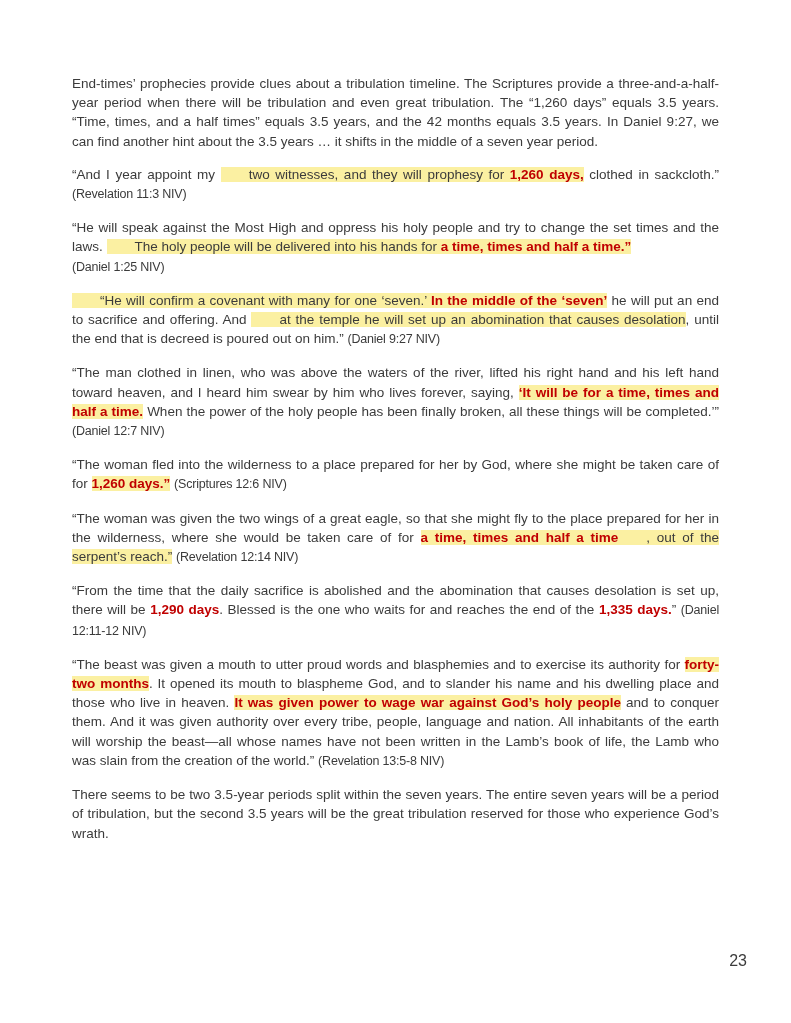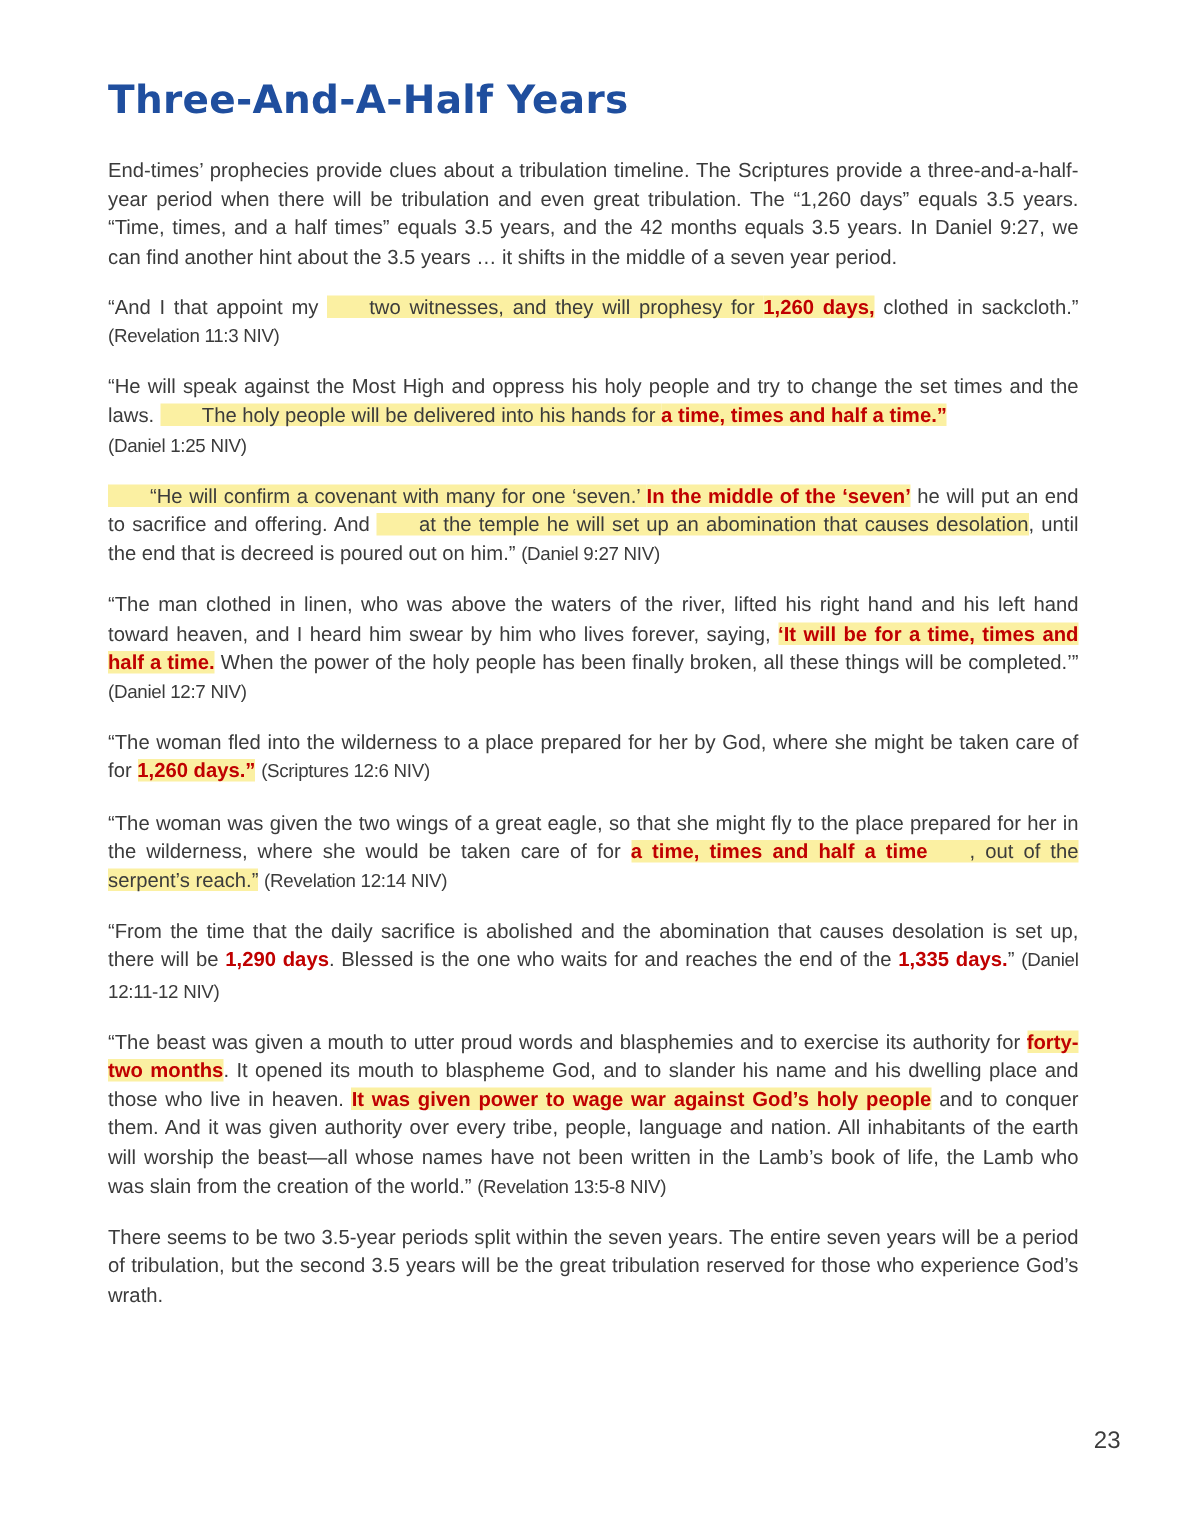--- a/index.html
+++ b/index.html
@@ -55,26 +55,25 @@
     right:44px;
     top:952px;
     font-size:16px;
     color:var(--body);
   }
 </style>
 </head>
 <body>
 
 <div class="page">
-  <h1 class="title">Three-And-A-Half Years</h1>
   <div class="subtitle">
   </div>
   <div class="doc-body" id="doc-body">
       <p class="para"><span class="run-n">End-times’ prophecies provide clues about a tribulation timeline. The Scriptures provide a three-and-a-half-year period when there will be tribulation and even great tribulation. The “1,260 days” equals 3.5 years. “Time, times, and a half times” equals 3.5 years, and the 42 months equals 3.5 years. In Daniel 9:27, we can find another hint about the 3.5 years … it shifts in the middle of a seven year period.</span></p>
-      <p class="para"><span class="run-n">“And I that appoint my </span><span class="run-h">two witnesses, and they will prophesy for </span><span class="run-hr">1,260 days,</span><span class="run-n"> clothed in sackcloth.” </span><span class="run-c">(Revelation 11:3 NIV)</span></p>
+      <p class="para"><span class="run-n">“And I year appoint my </span><span class="run-h">two witnesses, and they will prophesy for </span><span class="run-hr">1,260 days,</span><span class="run-n"> clothed in sackcloth.” </span><span class="run-c">(Revelation 11:3 NIV)</span></p>
       <p class="para"><span class="run-n">“He will speak against the Most High and oppress his holy people and try to change the set times and the laws. </span><span class="run-h">The holy people will be delivered into his hands for </span><span class="run-hr">a time, times and half a time.”</span><br><span class="run-c">(Daniel 1:25 NIV)</span></p>
       <p class="para"><span class="run-h">“He will confirm a covenant with many for one ‘seven.’ </span><span class="run-hr">In the middle of the ‘seven’</span><span class="run-n"> he will put an end to sacrifice and offering. And </span><span class="run-h">at the temple he will set up an abomination that causes desolation</span><span class="run-n">, until the end that is decreed is poured out on him.” </span><span class="run-c">(Daniel 9:27 NIV)</span></p>
       <p class="para"><span class="run-n">“The man clothed in linen, who was above the waters of the river, lifted his right hand and his left hand toward heaven, and I heard him swear by him who lives forever, saying, </span><span class="run-hr">‘It will be for a time, times and half a time.</span><span class="run-n"> When the power of the holy people has been finally broken, all these things will be completed.’” </span><span class="run-c">(Daniel 12:7 NIV)</span></p>
       <p class="para"><span class="run-n">“The woman fled into the wilderness to a place prepared for her by God, where she might be taken care of for </span><span class="run-hr">1,260 days.”</span><span class="run-n"> </span><span class="run-c">(Scriptures 12:6 NIV)</span></p>
       <p class="para"><span class="run-n">“The woman was given the two wings of a great eagle, so that she might fly to the place prepared for her in the wilderness, where she would be taken care of for </span><span class="run-hr">a time, times and half a time</span><span class="run-h">, out of the serpent’s reach.”</span><span class="run-n"> </span><span class="run-c">(Revelation 12:14 NIV)</span></p>
       <p class="para"><span class="run-n">“From the time that the daily sacrifice is abolished and the abomination that causes desolation is set up, there will be </span><span class="run-r">1,290 days</span><span class="run-n">. Blessed is the one who waits for and reaches the end of the </span><span class="run-r">1,335 days.</span><span class="run-n">” </span><span class="run-c">(Daniel 12:11-12 NIV)</span></p>
       <p class="para"><span class="run-n">“The beast was given a mouth to utter proud words and blasphemies and to exercise its authority for </span><span class="run-hr">forty-two months</span><span class="run-n">. It opened its mouth to blaspheme God, and to slander his name and his dwelling place and those who live in heaven. </span><span class="run-hr">It was given power to wage war against God’s holy people</span><span class="run-n"> and to conquer them. And it was given authority over every tribe, people, language and nation. All inhabitants of the earth will worship the beast—all whose names have not been written in the Lamb’s book of life, the Lamb who was slain from the creation of the world.” </span><span class="run-c">(Revelation 13:5-8 NIV)</span></p>
       <p class="para"><span class="run-n">There seems to be two 3.5-year periods split within the seven years. The entire seven years will be a period of tribulation, but the second 3.5 years will be the great tribulation reserved for those who experience God’s wrath.</span></p>
     </div>
   <div class="page-number">23</div>

